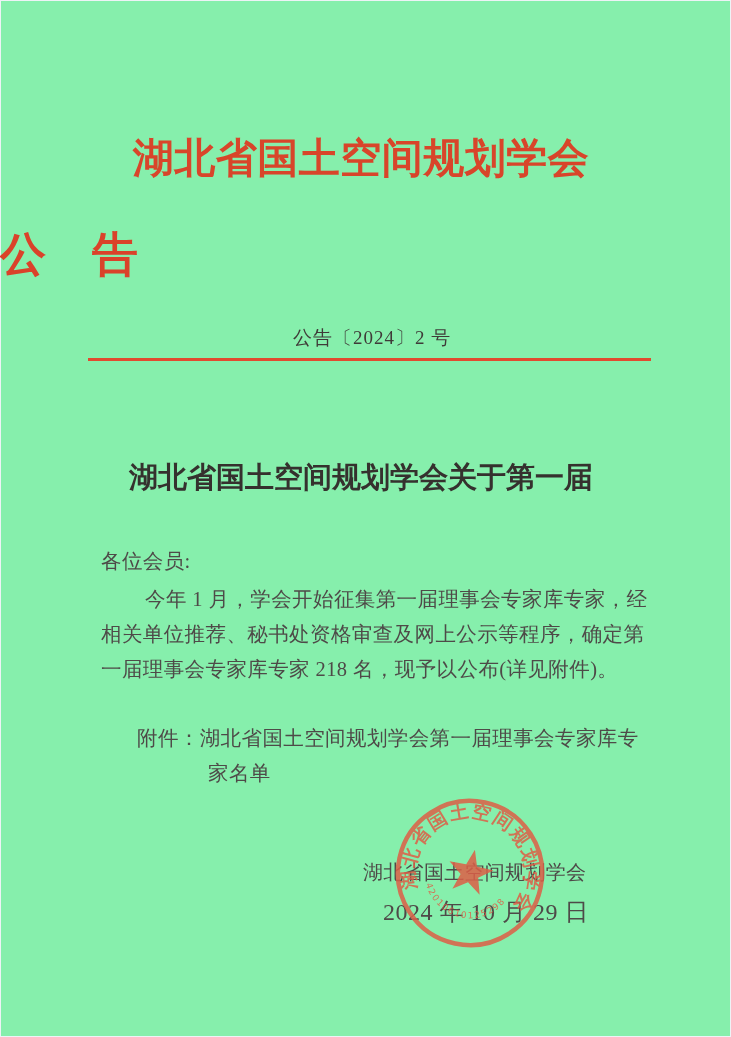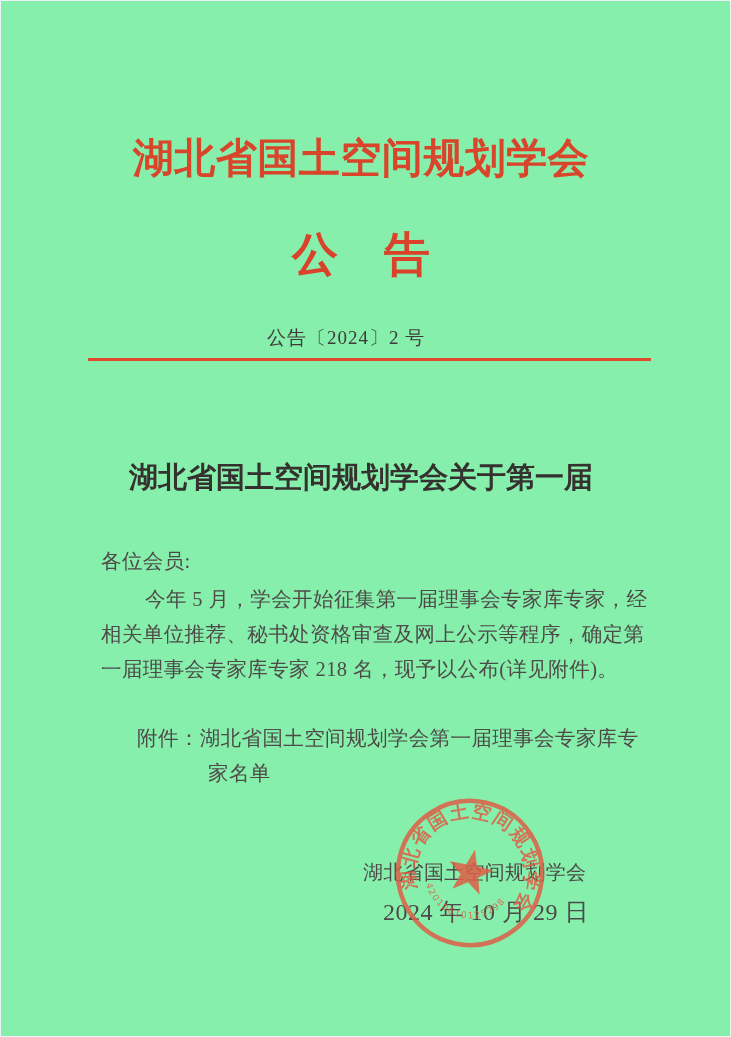--- a/index.html
+++ b/index.html
@@ -20,32 +20,33 @@
   .org-header {
     top:131px; left:0; width:722px;
     text-align:center;
     font-size:41px; font-weight:bold;
     color:#d8452a;
     letter-spacing:0.5px;
     white-space:nowrap;
   }
   .gonggao {
     top:224px; left:0; width:722px;
-    text-align:center;
+    text-align:left;
     font-size:46px; font-weight:bold;
     color:#da422a;
     white-space:pre;
   }
   .doc-number {
     top:325px; left:0; width:692px;
     text-align:center;
     font-size:19px;
     color:#3f3b38;
     letter-spacing:1px;
     white-space:pre;
+    padding-left:26px;
   }
   .red-rule {
     top:358px; left:88px; width:563px; height:3px;
     background:#e14a2f;
   }
   .doc-title {
     left:0; width:722px;
     text-align:center;
     font-size:29px; font-weight:bold;
     color:#35312e;
@@ -92,21 +93,21 @@
 
   <div class="abs doc-number">公告〔2024〕2 号</div>
 
   <div class="abs red-rule"></div>
 
   <div class="abs doc-title line1">湖北省国土空间规划学会关于第一届</div>
 
 
   <div class="abs body-text salutation">各位会员:</div>
 
-  <div class="abs body-text para-line1">今年 5 月，学会开始征集第一届理事会专家库专家，经</div>
+  <div class="abs body-text para-line1">今年 1 月，学会开始征集第一届理事会专家库专家，经</div>
 
   <div class="abs body-text para-line2">相关单位推荐、秘书处资格审查及网上公示等程序，确定第</div>
 
   <div class="abs body-text para-line3">一届理事会专家库专家 218 名，现予以公布(详见附件)。</div>
 
   <div class="abs body-text attach-line1">附件：湖北省国土空间规划学会第一届理事会专家库专</div>
 
   <div class="abs body-text attach-line2">家名单</div>
 
   <div class="abs sig-org">湖北省国土空间规划学会</div>

